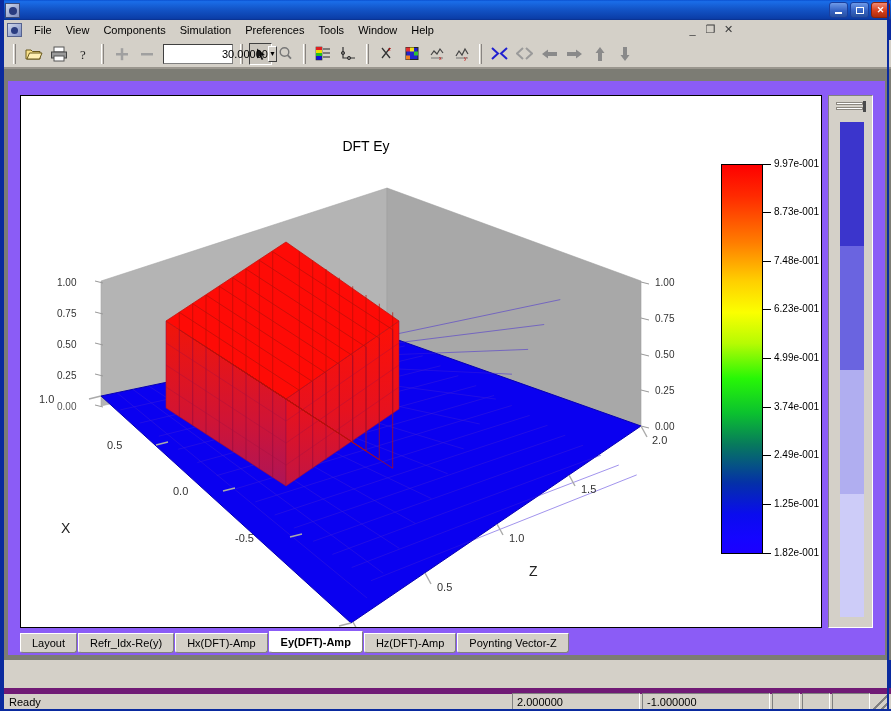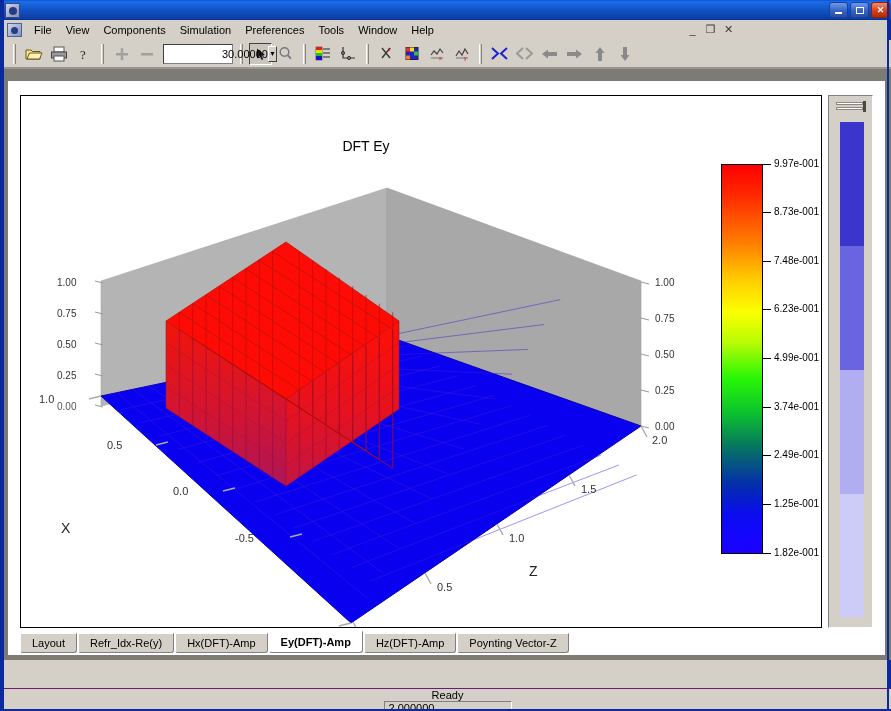--- a/index.html
+++ b/index.html
@@ -166,21 +166,21 @@
     left: 2px; top: 68px; width: 887px; height: 592px;
     background: #7c7c74;
     border-top: 1px solid #9a968e;
   }
 
   
   #doc-window {
     position: absolute;
     left: 4px; top: 12px;
     width: 877px; height: 574px;
-    background: #ffffff;
+    background: #8b5cf6;
   }
 
   
   #plot-frame {
     position: absolute;
     left: 12px; top: 14px;
     width: 802px; height: 533px;
     background: #ffffff;
     border: 1px solid #000000;
     overflow: hidden;
@@ -324,22 +324,22 @@
     flex: 1; height: 22px; margin-left: 2px; margin-right: 6px;
     border: 1px solid #808080;
     border-right-color:#ffffff; border-bottom-color:#ffffff;
   }
 
   
   #status-bar {
     position: absolute;
     left: 2px; top: 688px; width: 887px; height: 21px;
     background: #d4d0c8;
-    border-top: 1px solid #701a75;
-    display: flex; align-items: center; flex-direction: column;
+    border-top: 6px solid #701a75;
+    display: flex; align-items: center;
   }
   .status-pane {
     height: 17px;
     margin: 0 1px;
     border: 1px solid #808080;
     border-right-color:#ffffff; border-bottom-color:#ffffff;
     font-size: 11px;
     display: flex; align-items: center;
     padding: 0 4px;
   }

